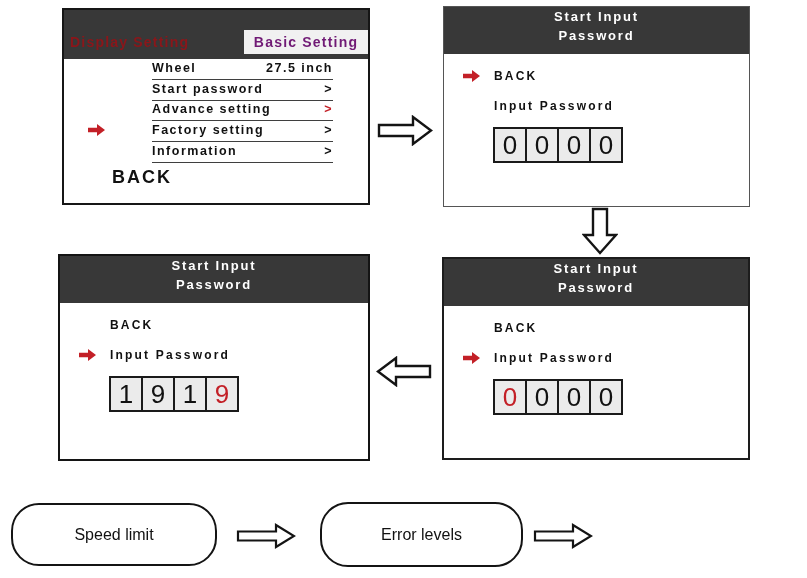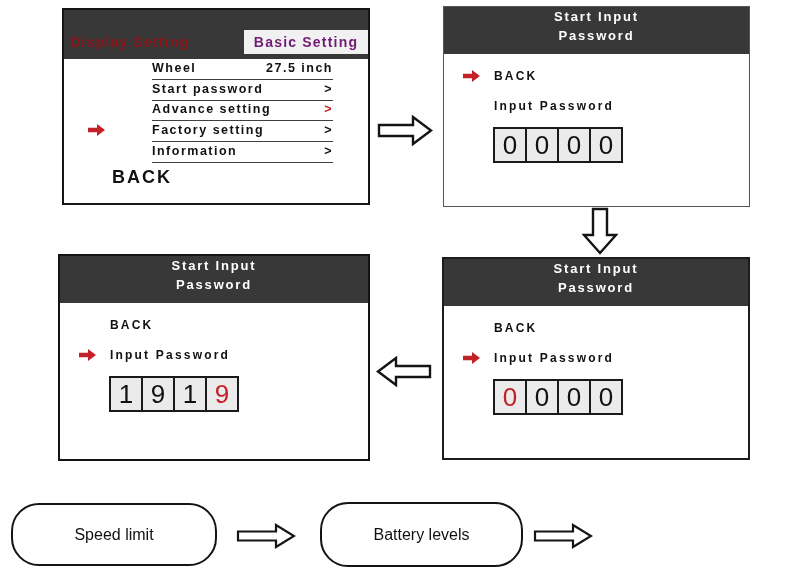--- a/index.html
+++ b/index.html
@@ -166,19 +166,19 @@
     <polygon points="54,10 20,10 20,2 2,15.5 20,29 20,21 54,21" fill="#ffffff" stroke="#141414" stroke-width="2.4"></polygon>
   </svg>
 
   <div class="pill" id="pill-speed">
     <span>Speed limit</span>
   </div>
   <svg class="flow-arrow" id="arrow-b1" width="60" height="26" viewBox="0 0 60 26">
     <polygon points="2,8.5 40,8.5 40,2 58,13 40,24 40,17.5 2,17.5" fill="#ffffff" stroke="#141414" stroke-width="2.2"></polygon>
   </svg>
   <div class="pill" id="pill-assist">
-    <span>Battery levels</span>
+    <span>Error levels</span>
   </div>
   <svg class="flow-arrow" id="arrow-b2" width="60" height="26" viewBox="0 0 60 26">
     <polygon points="2,8.5 40,8.5 40,2 58,13 40,24 40,17.5 2,17.5" fill="#ffffff" stroke="#141414" stroke-width="2.2"></polygon>
   </svg>
 
 </div>
 
 </body></html>

